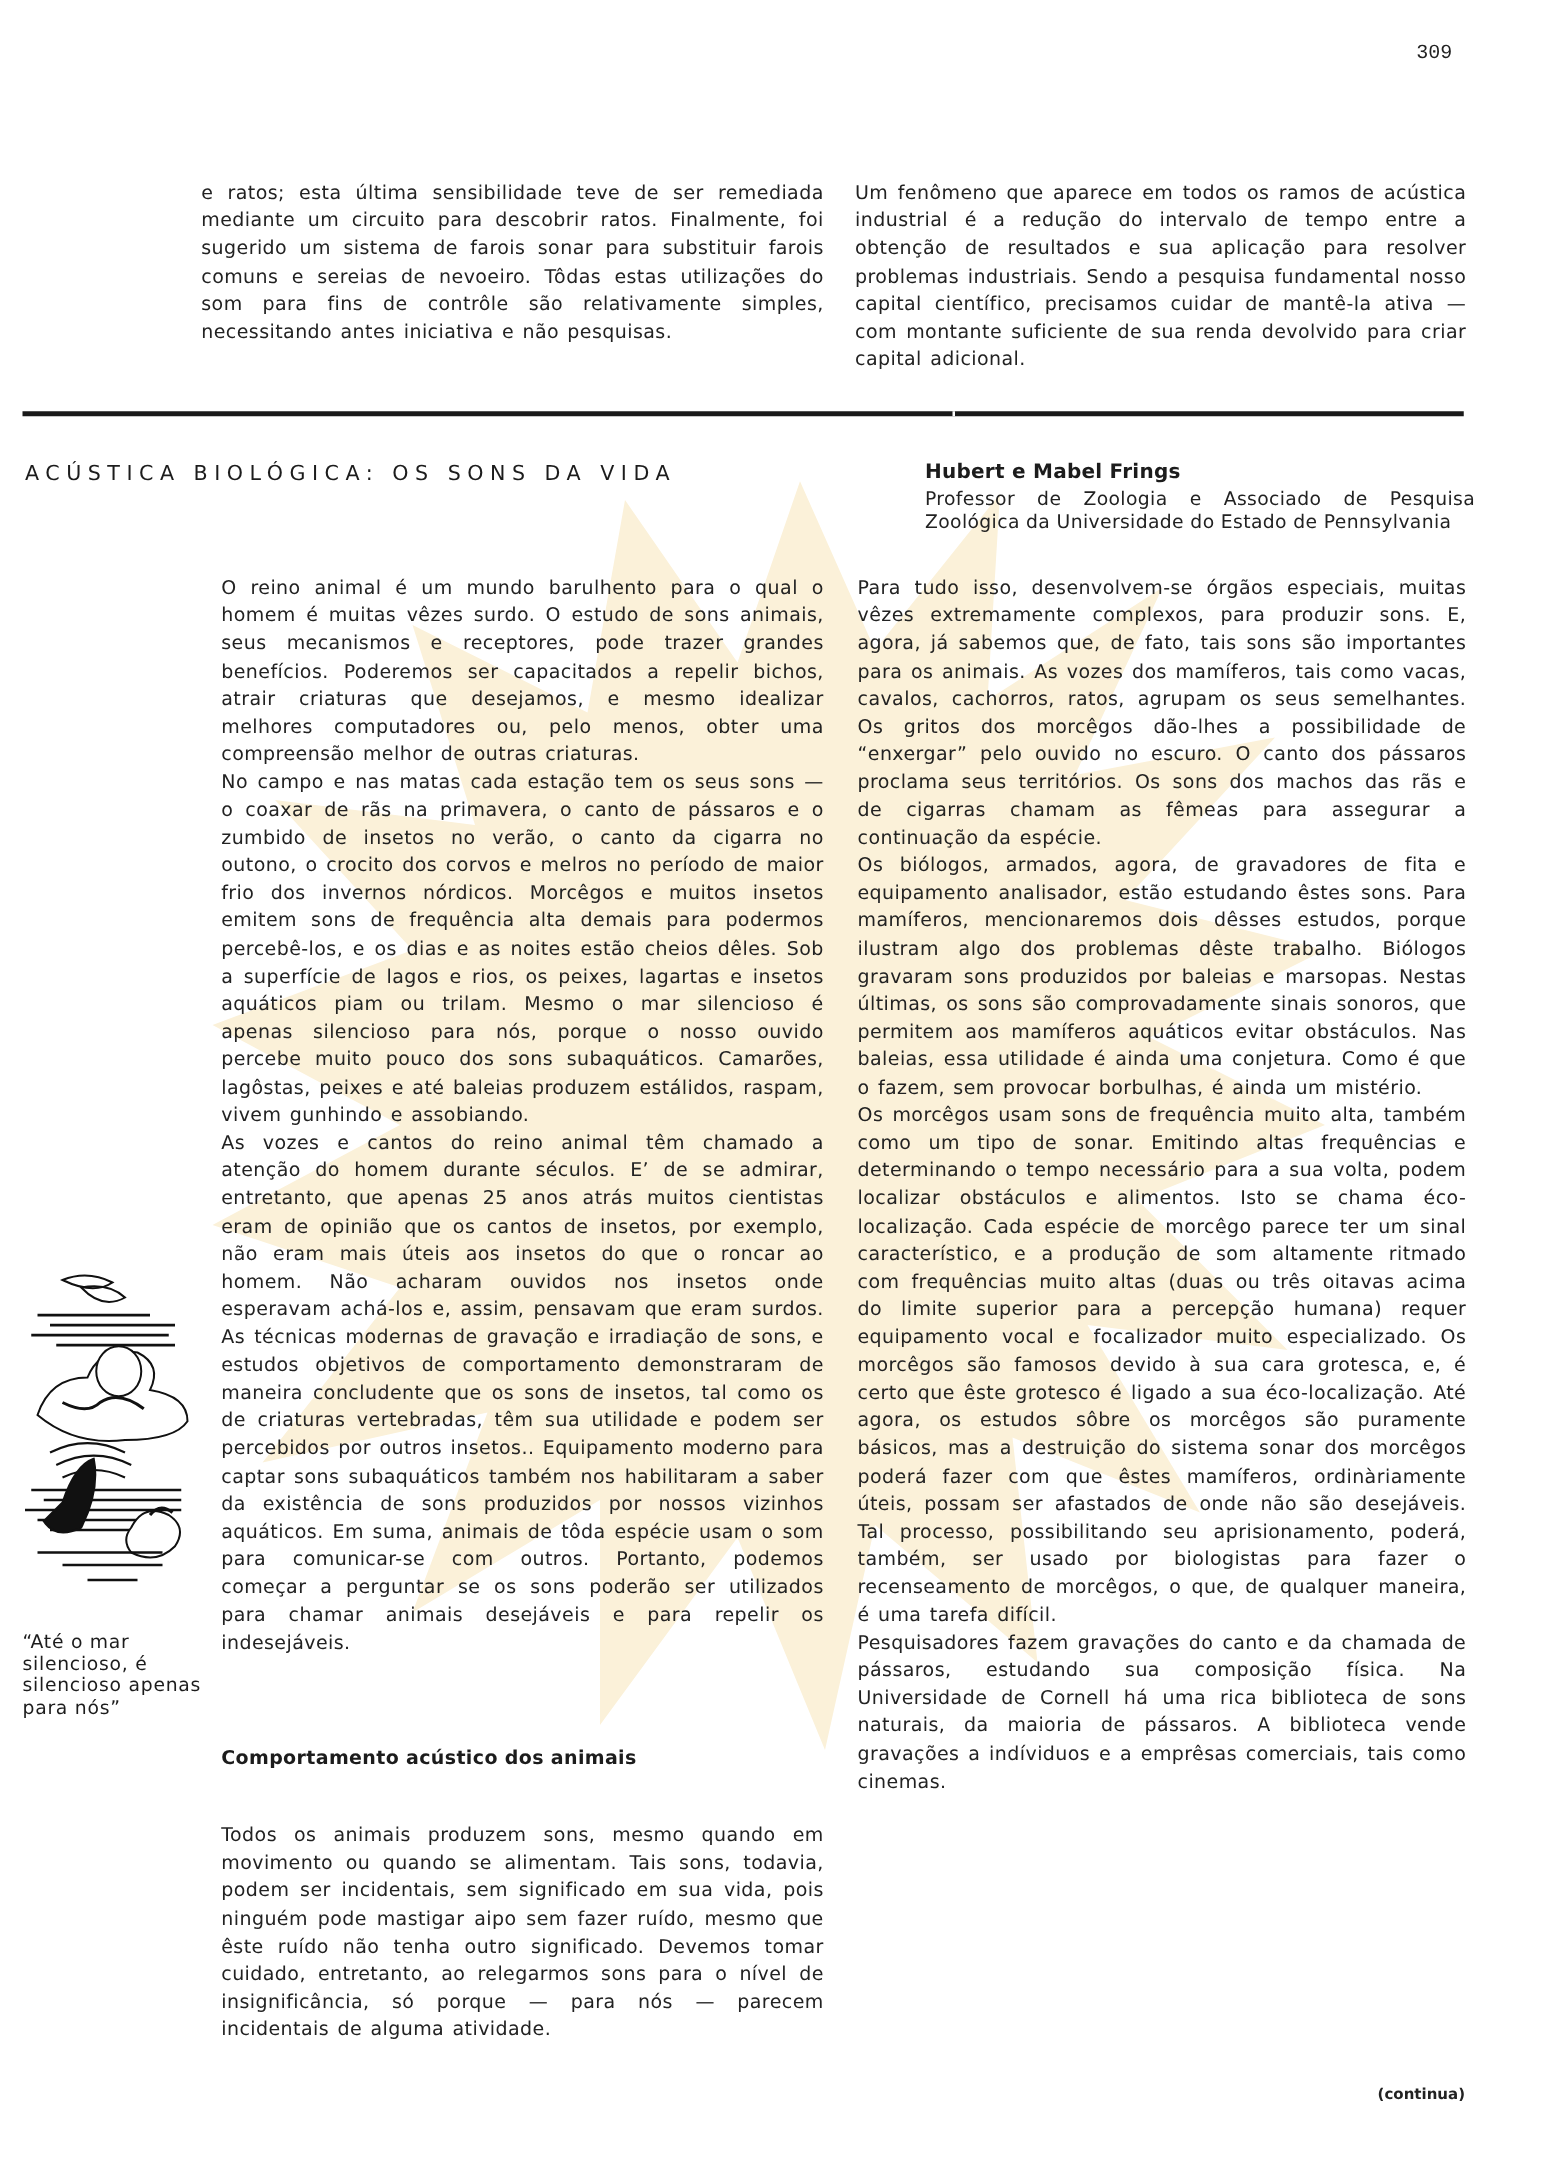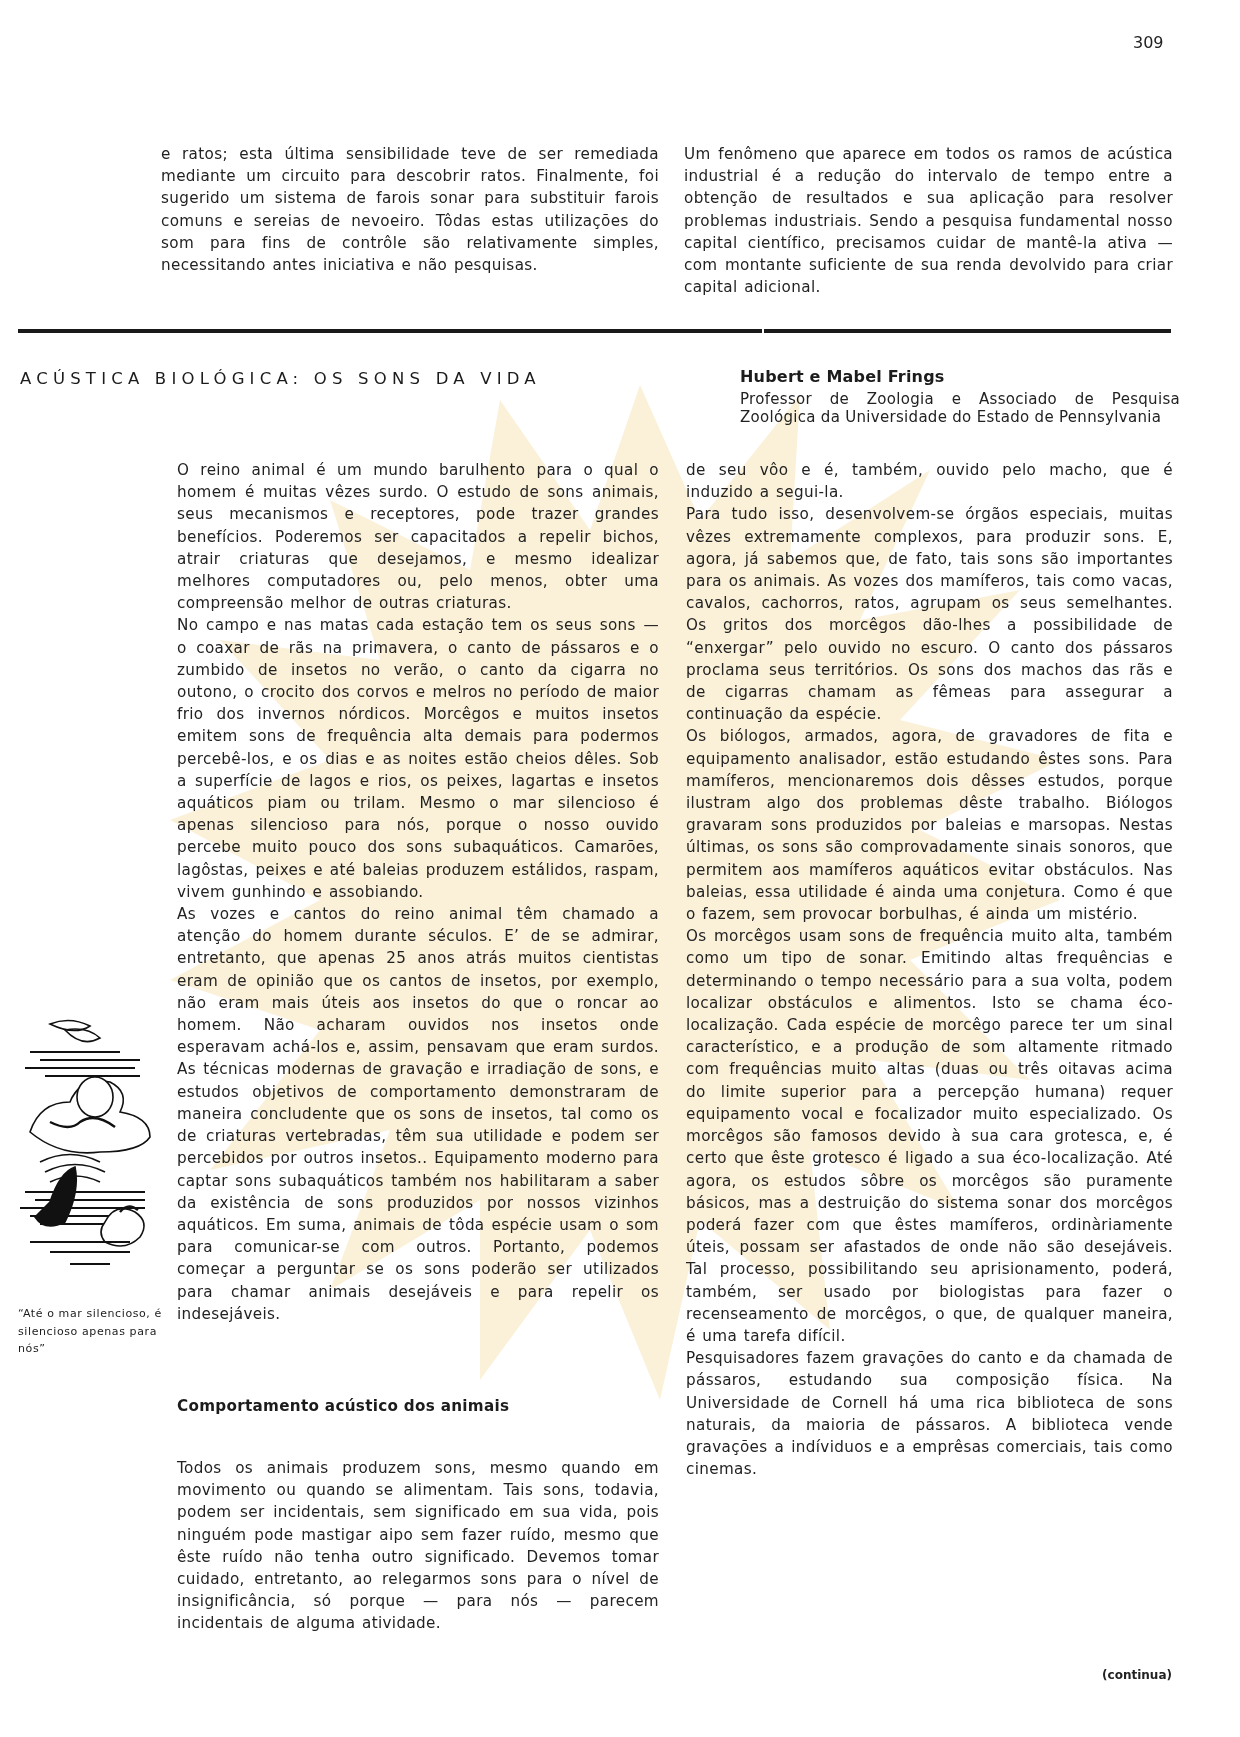--- a/index.html
+++ b/index.html
@@ -2,40 +2,40 @@
 <html><head>
 <meta charset="utf-8">
 <style>
   html, body { margin: 0; padding: 0; background: #ffffff; }
   body {
     width: 1240px; height: 1737px; position: relative; overflow: hidden;
     font-family: "DejaVu Sans", sans-serif; color: #222;
   }
   .watermark { position: absolute; left: 0; top: 0; width: 1240px; height: 1737px; z-index: 0; }
   .layer { position: absolute; z-index: 1; }
-  .page-number { left: 1133px; top: 33px; font-size: 16px; color: #222; }
+  .page-number { left: 1133px; top: 33px; font-size: 16px; color: #222; font-family: Liberation Mono, monospace; }
   .body-col p {
     margin: 0; font-size: 15.2px; line-height: 22.2px; text-align: justify;
     letter-spacing: 0.35px; word-spacing: 1.5px;
   }
   .top-left { left: 161px; top: 143px; width: 498px; }
   .top-right { left: 684px; top: 143px; width: 489px; }
   .rule { left: 18px; top: 329px; width: 1153px; height: 4px; background: #1a1a1a; }
   .rule-gap { left: 762px; top: 329px; width: 2px; height: 4px; background: #fff; }
   .article-title {
     left: 20px; top: 369px; font-size: 16.5px; letter-spacing: 5.2px; color: #1c1c1c; white-space: nowrap;
   }
   .author { left: 740px; top: 367px; width: 440px; }
   .author-name { font-size: 16px; font-weight: bold; color: #1c1c1c; margin: 0 0 4px 0; letter-spacing: 0.2px; }
   .author-aff { font-size: 15px; line-height: 18px; color: #222; margin: 0; letter-spacing: 0.3px; text-align: justify; }
   .col-left { left: 177px; top: 459px; width: 482px; }
   .col-right { left: 686px; top: 459px; width: 487px; }
   .subhead { font-size: 15.2px; font-weight: bold; color: #1c1c1c; margin: 72px 0 42px 0; letter-spacing: 0.3px; }
   .illustration { left: 10px; top: 1012px; width: 160px; height: 270px; }
-  .caption { left: 18px; top: 1305px; width: 150px; font-size: 11px; line-height: 17.5px; letter-spacing: 0.6px; color: #1c1c1c; }
+  .caption { left: 18px; top: 1305px; width: 150px; font-size: 15px; line-height: 17.5px; letter-spacing: 0.6px; color: #1c1c1c; }
   .continua { right: 68px; top: 1668px; font-size: 12px; font-weight: bold; color: #222; }
 </style>
 </head>
 <body>
 
 <svg class="watermark" viewBox="0 0 1240 1737">
   <polygon id="star" points="640,385 700,520 800,395 790,560 930,470 860,620 1020,590 900,720 1060,760 920,830 1060,900 910,960 1030,1080 870,1060 960,1210 810,1150 830,1330 700,1220 660,1400 590,1230 480,1380 480,1200 330,1290 390,1130 210,1170 320,1030 170,980 320,900 170,820 330,760 220,640 380,660 330,500 470,570 500,400 590,530" fill="#fbf1d9"></polygon>
 </svg>
 
 <div class="layer page-number">309</div>
@@ -78,20 +78,19 @@
 
 <div class="layer body-col col-left">
   <p>O reino animal é um mundo barulhento para o qual o homem é muitas vêzes surdo. O estudo de sons animais, seus mecanismos e receptores, pode trazer grandes benefícios. Poderemos ser capacitados a repelir bichos, atrair criaturas que desejamos, e mesmo idealizar melhores computadores ou, pelo menos, obter uma compreensão melhor de outras criaturas.</p>
   <p>No campo e nas matas cada estação tem os seus sons — o coaxar de rãs na primavera, o canto de pássaros e o zumbido de insetos no verão, o canto da cigarra no outono, o crocito dos corvos e melros no período de maior frio dos invernos nórdicos. Morcêgos e muitos insetos emitem sons de frequência alta demais para podermos percebê-los, e os dias e as noites estão cheios dêles. Sob a superfície de lagos e rios, os peixes, lagartas e insetos aquáticos piam ou trilam. Mesmo o mar silencioso é apenas silencioso para nós, porque o nosso ouvido percebe muito pouco dos sons subaquáticos. Camarões, lagôstas, peixes e até baleias produzem estálidos, raspam, vivem gunhindo e assobiando.</p>
   <p>As vozes e cantos do reino animal têm chamado a atenção do homem durante séculos. E’ de se admirar, entretanto, que apenas 25 anos atrás muitos cientistas eram de opinião que os cantos de insetos, por exemplo, não eram mais úteis aos insetos do que o roncar ao homem. Não acharam ouvidos nos insetos onde esperavam achá-los e, assim, pensavam que eram surdos. As técnicas modernas de gravação e irradiação de sons, e estudos objetivos de comportamento demonstraram de maneira concludente que os sons de insetos, tal como os de criaturas vertebradas, têm sua utilidade e podem ser percebidos por outros insetos.. Equipamento moderno para captar sons subaquáticos também nos habilitaram a saber da existência de sons produzidos por nossos vizinhos aquáticos. Em suma, animais de tôda espécie usam o som para comunicar-se com outros. Portanto, podemos começar a perguntar se os sons poderão ser utilizados para chamar animais desejáveis e para repelir os indesejáveis.</p>
   <div class="subhead">Comportamento acústico dos animais</div>
   <p>Todos os animais produzem sons, mesmo quando em movimento ou quando se alimentam. Tais sons, todavia, podem ser incidentais, sem significado em sua vida, pois ninguém pode mastigar aipo sem fazer ruído, mesmo que êste ruído não tenha outro significado. Devemos tomar cuidado, entretanto, ao relegarmos sons para o nível de insignificância, só porque — para nós — parecem incidentais de alguma atividade.</p>
 </div>
 
 <div class="layer body-col col-right">
-  <p>de seu vôo e é, também, ouvido pelo macho, que é induzido a segui-la.</p>
   <p>Para tudo isso, desenvolvem-se órgãos especiais, muitas vêzes extremamente complexos, para produzir sons. E, agora, já sabemos que, de fato, tais sons são importantes para os animais. As vozes dos mamíferos, tais como vacas, cavalos, cachorros, ratos, agrupam os seus semelhantes. Os gritos dos morcêgos dão-lhes a possibilidade de “enxergar” pelo ouvido no escuro. O canto dos pássaros proclama seus territórios. Os sons dos machos das rãs e de cigarras chamam as fêmeas para assegurar a continuação da espécie.</p>
   <p>Os biólogos, armados, agora, de gravadores de fita e equipamento analisador, estão estudando êstes sons. Para mamíferos, mencionaremos dois dêsses estudos, porque ilustram algo dos problemas dêste trabalho. Biólogos gravaram sons produzidos por baleias e marsopas. Nestas últimas, os sons são comprovadamente sinais sonoros, que permitem aos mamíferos aquáticos evitar obstáculos. Nas baleias, essa utilidade é ainda uma conjetura. Como é que o fazem, sem provocar borbulhas, é ainda um mistério.</p>
   <p>Os morcêgos usam sons de frequência muito alta, também como um tipo de sonar. Emitindo altas frequências e determinando o tempo necessário para a sua volta, podem localizar obstáculos e alimentos. Isto se chama éco-localização. Cada espécie de morcêgo parece ter um sinal característico, e a produção de som altamente ritmado com frequências muito altas (duas ou três oitavas acima do limite superior para a percepção humana) requer equipamento vocal e focalizador muito especializado. Os morcêgos são famosos devido à sua cara grotesca, e, é certo que êste grotesco é ligado a sua éco-localização. Até agora, os estudos sôbre os morcêgos são puramente básicos, mas a destruição do sistema sonar dos morcêgos poderá fazer com que êstes mamíferos, ordinàriamente úteis, possam ser afastados de onde não são desejáveis. Tal processo, possibilitando seu aprisionamento, poderá, também, ser usado por biologistas para fazer o recenseamento de morcêgos, o que, de qualquer maneira, é uma tarefa difícil.</p>
   <p>Pesquisadores fazem gravações do canto e da chamada de pássaros, estudando sua composição física. Na Universidade de Cornell há uma rica biblioteca de sons naturais, da maioria de pássaros. A biblioteca vende gravações a indíviduos e a emprêsas comerciais, tais como cinemas.</p>
 </div>
 
 <div class="layer continua">(continua)</div>
 
 </body></html>

